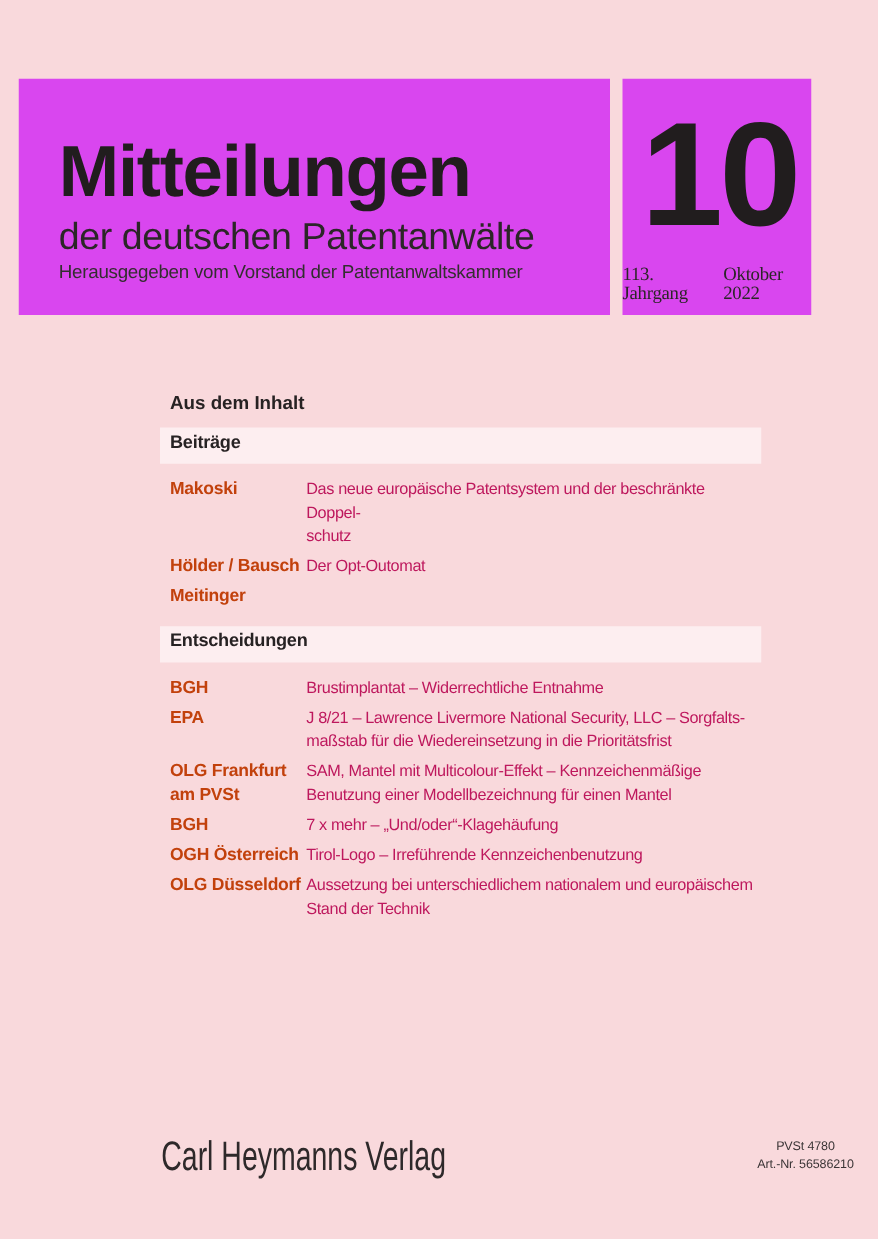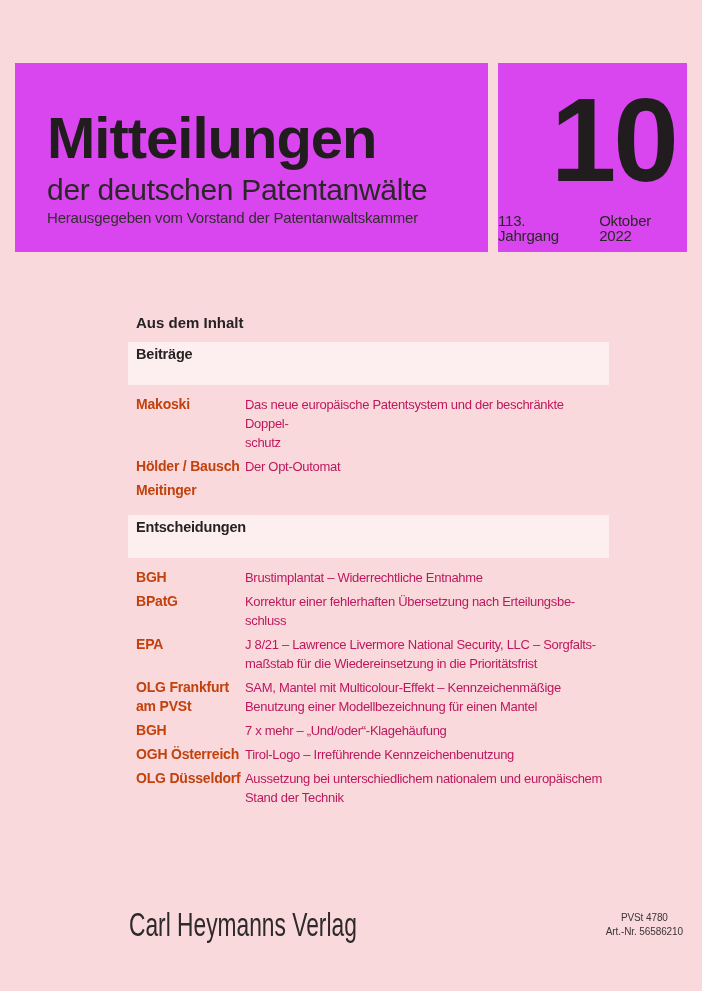--- a/index.html
+++ b/index.html
@@ -4,37 +4,37 @@
 <style>
   html,body{margin:0;padding:0;}
   body{
     width:702px;height:991px;position:relative;overflow:hidden;
     background:#f9d9dc;
     font-family:"Liberation Sans", sans-serif;
     color:#3b3536;
   }
   .panel{position:absolute;top:63px;height:189px;background:#d946ef;}
   .panel-left{left:15px;width:473px;}
-  .panel-right{left:498px;width:189px;}
+  .panel-right{left:498px;width:151px;}
 
   .mag-title{position:absolute;left:32px;top:46px;margin:0;
     font-size:58px;font-weight:700;line-height:1;letter-spacing:-1px;color:#211d1e;}
   .mag-subtitle{position:absolute;left:32px;top:112px;
     font-size:30px;line-height:1;letter-spacing:-0.3px;color:#2b2627;}
   .mag-publisher-line{position:absolute;left:32px;top:147px;
     font-size:15px;line-height:1;letter-spacing:-0.2px;color:#332e2f;}
 
   .issue-number{position:absolute;right:11px;top:18px;
     font-size:118px;font-weight:700;line-height:1;letter-spacing:-3px;color:#211d1e;}
   .issue-meta{position:absolute;right:10px;top:150px;display:flex;gap:20px;
-    font-size:15px;line-height:1;color:#2b2627;letter-spacing:-0.2px;}
+    font-size:15px;line-height:1;color:#2b2627;letter-spacing:-0.2px;font-family:Liberation Serif, serif;}
 
   .toc{position:absolute;left:128px;top:313px;width:481px;}
   .toc-heading{margin:0 0 10px 8px;font-size:15px;font-weight:700;line-height:19px;color:#272223;}
-  .band{box-sizing:border-box;height:43px;line-height:25px;padding-left:8px;margin:0 0 10px 0;
+  .band{box-sizing:border-box;height:29px;line-height:25px;padding-left:8px;margin:0 0 10px 0;
     background:#fdeef0;font-size:14.5px;font-weight:700;color:#272223;letter-spacing:-0.2px;}
   .band.second{margin-top:15px;}
   .row{display:flex;padding-left:8px;margin-bottom:5px;}
   .row .label{flex:0 0 109px;width:109px;font-size:14px;font-weight:700;line-height:19px;
     color:#c2410c;white-space:pre-line;letter-spacing:-0.2px;}
   .row .text{width:372px;font-size:13px;line-height:19px;letter-spacing:-0.3px;
     color:#be185d;white-space:pre-line;}
 
   .footer-publisher{position:absolute;left:129px;top:908px;
     font-size:33px;line-height:1;color:#2e292a;
@@ -82,25 +82,20 @@
 
   <div class="band second">
     <span>Entscheidungen</span>
   </div>
 
   <div class="row">
     <div class="label">BGH</div>
     <div class="text">Brustimplantat – Widerrechtliche Entnahme</div>
   </div>
   <div class="row">
-    <div class="label">BPatG</div>
-    <div class="text">Korrektur einer fehlerhaften Übersetzung nach Erteilungsbe-
-schluss</div>
-  </div>
-  <div class="row">
     <div class="label">EPA</div>
     <div class="text">J 8/21 – Lawrence Livermore National Security, LLC – Sorgfalts-
 maßstab für die Wiedereinsetzung in die Prioritätsfrist</div>
   </div>
   <div class="row">
     <div class="label">OLG Frankfurt
 am PVSt</div>
     <div class="text">SAM, Mantel mit Multicolour-Effekt – Kennzeichenmäßige
 Benutzung einer Modellbezeichnung für einen Mantel</div>
   </div>

